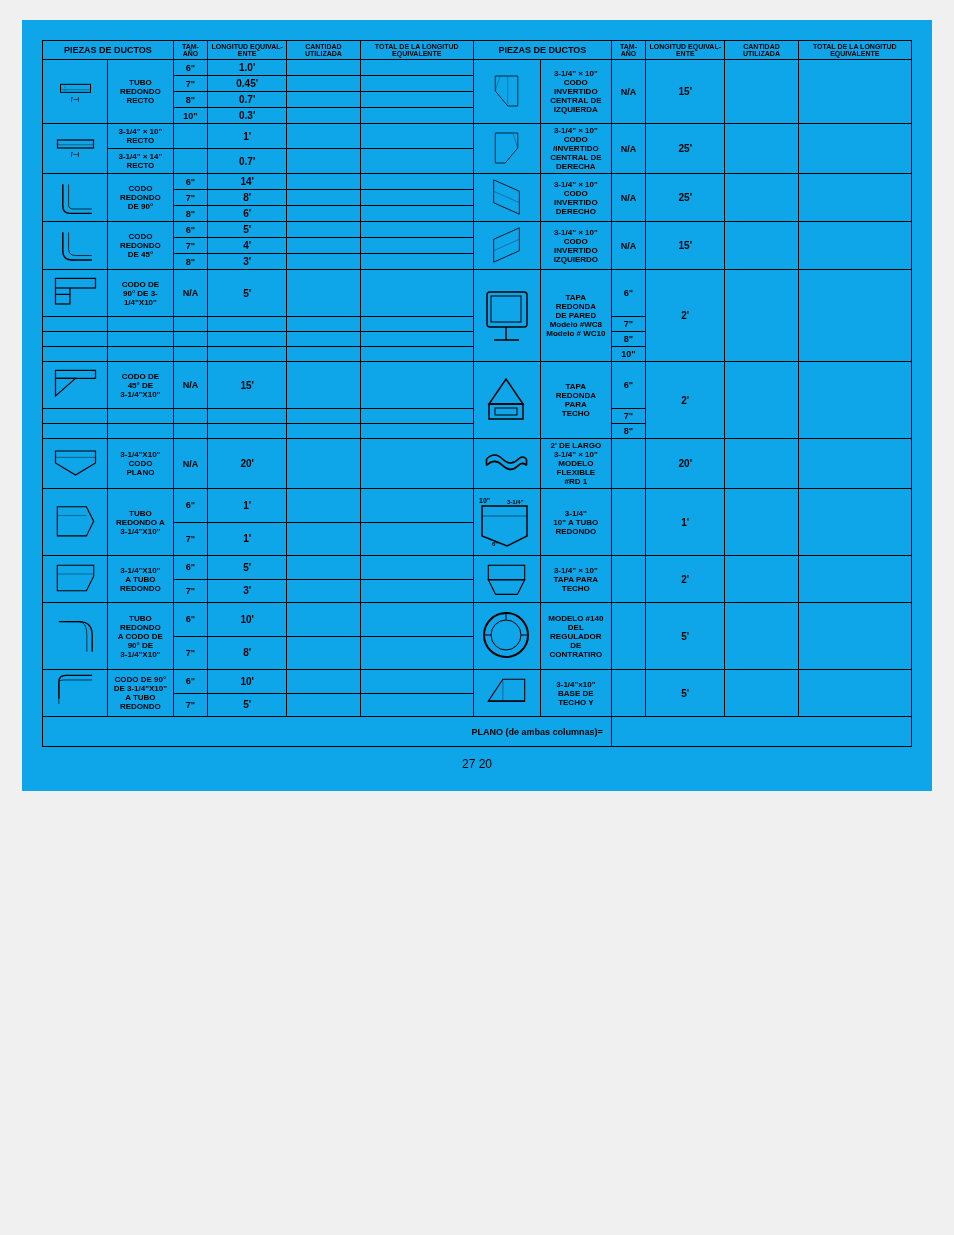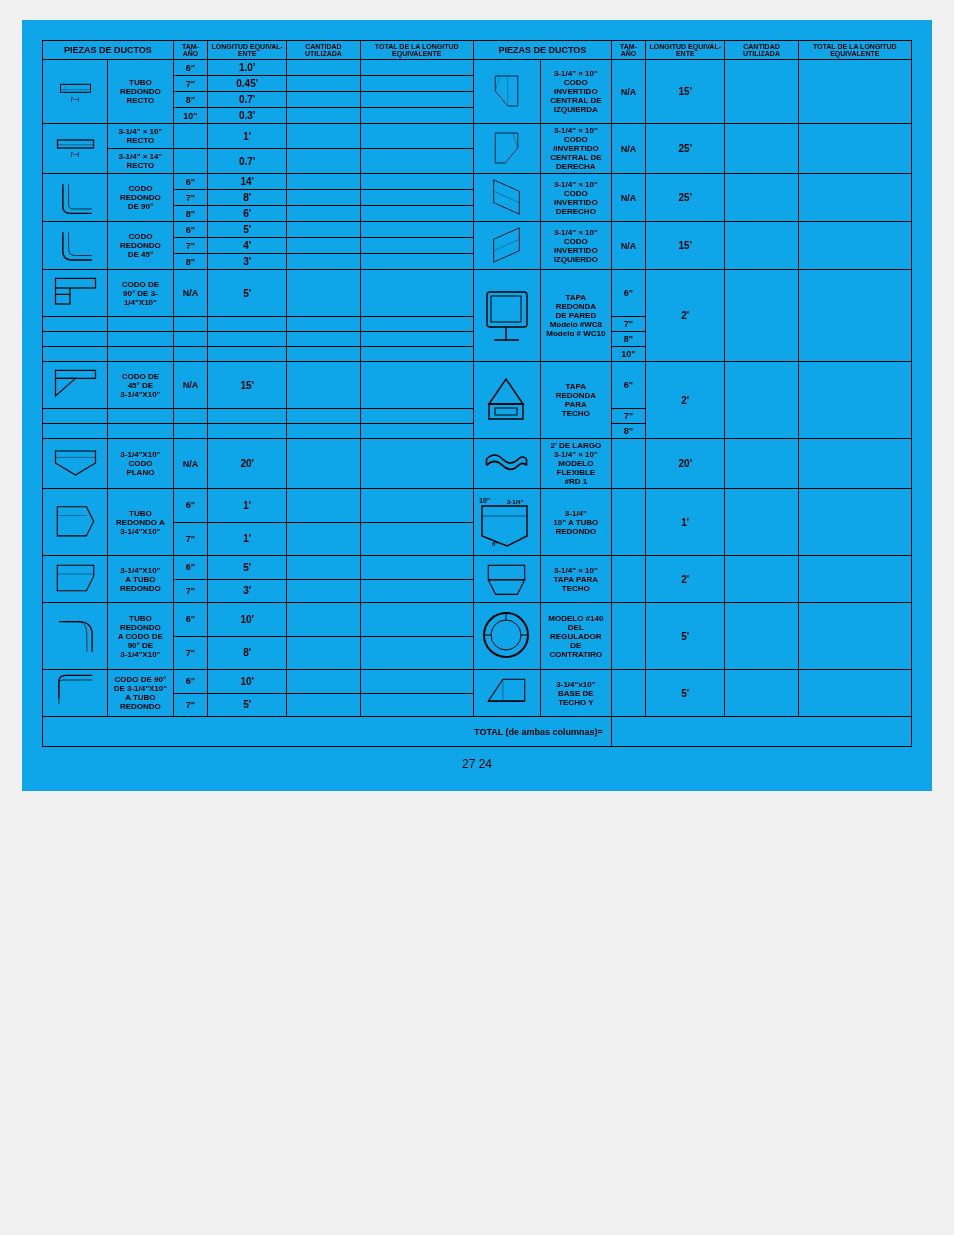--- a/index.html
+++ b/index.html
@@ -489,20 +489,20 @@
         <td rowspan="2" class="empty-cell"></td>
       </tr>
       <tr>
         <td class="size-cell">7"</td>
         <td class="value-cell">5'</td>
         <td class="empty-cell"></td>
         <td class="empty-cell"></td>
       </tr>
 
       <tr>
-        <td colspan="8" style="text-align:right; font-size:9px; font-weight:bold; padding: 5px 8px;">TOTAL (de ambas columnas)=</td>
+        <td colspan="8" style="text-align:right; font-size:9px; font-weight:bold; padding: 5px 8px;">PLANO (de ambas columnas)=</td>
         <td colspan="4" style="border: 1px solid #000; min-height:30px; height:30px;"></td>
       </tr>
     </tbody>
   </table>
 
-  <div class="page-num">27 24</div>
+  <div class="page-num">27 20</div>
 </div>
 
 </body></html>

